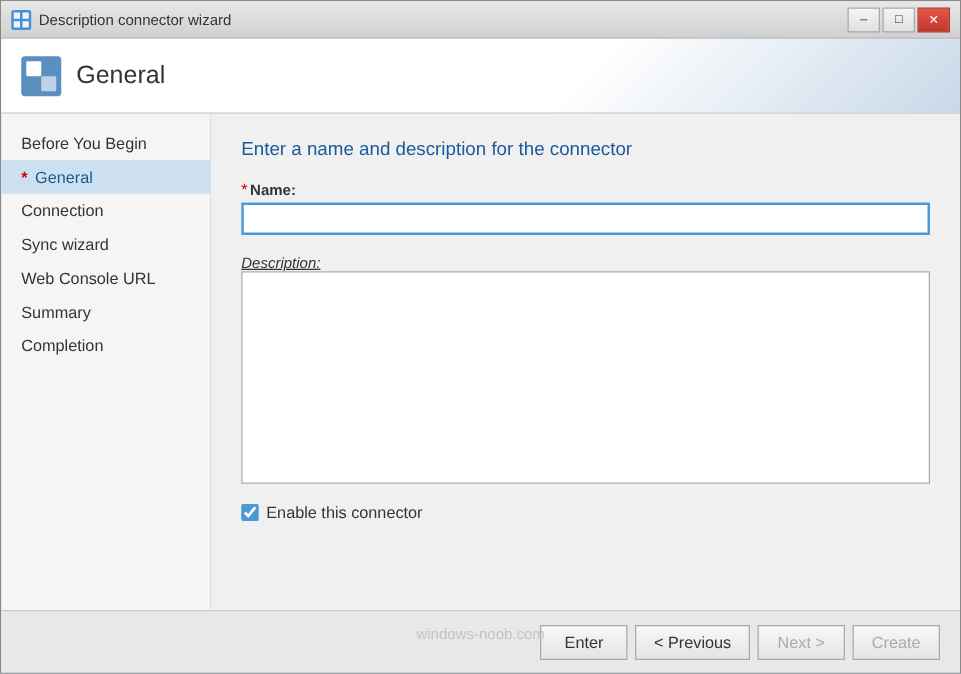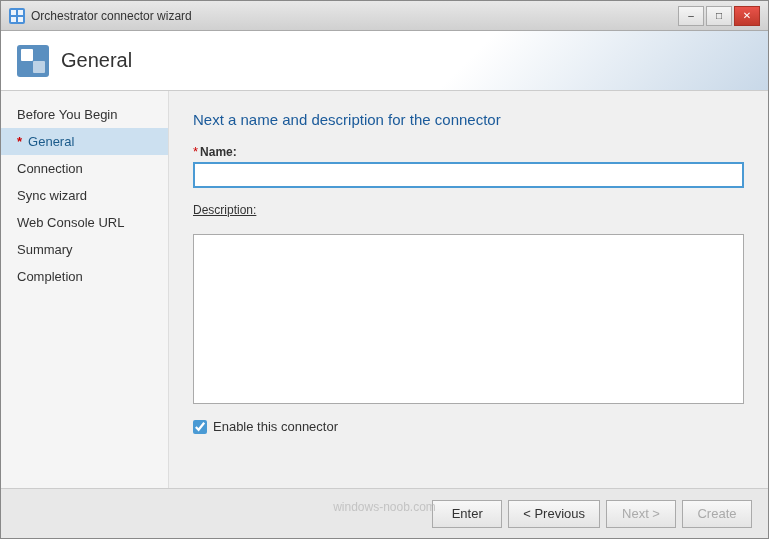--- a/index.html
+++ b/index.html
@@ -267,21 +267,21 @@
   <div class="title-bar">
     <div class="title-bar-left">
       <div class="title-bar-icon">
         <svg width="14" height="14" viewBox="0 0 14 14">
           <rect x="1" y="1" width="5" height="5" fill="white" opacity="0.9"></rect>
           <rect x="8" y="1" width="5" height="5" fill="white" opacity="0.9"></rect>
           <rect x="1" y="8" width="5" height="5" fill="white" opacity="0.9"></rect>
           <rect x="8" y="8" width="5" height="5" fill="white" opacity="0.9"></rect>
         </svg>
       </div>
-      <span class="title-bar-text">Orchestrator connector wizard</span>
+      <span class="title-bar-text">Description connector wizard</span>
     </div>
     <div class="title-bar-buttons">
       <div class="tb-btn">–</div>
       <div class="tb-btn">□</div>
       <div class="tb-btn close-btn">✕</div>
     </div>
   </div>
 
   <div class="header-band">
     <div class="header-icon"></div>
@@ -309,32 +309,32 @@
       </div>
       <div class="sidebar-item">
         <span>Summary</span>
       </div>
       <div class="sidebar-item">
         <span>Completion</span>
       </div>
     </div>
 
     <div class="form-area">
-      <div class="form-title">Next a name and description for the connector</div>
+      <div class="form-title">Enter a name and description for the connector</div>
 
       <div style="margin-bottom: 14px;">
         <div style="display:flex; align-items: center; margin-bottom: 3px;">
           <span style="color:#cc0000; margin-right:2px;">*</span>
           <label class="form-label" style="margin-bottom:0;">Name:</label>
         </div>
         <input type="text" class="text-input" value="" style="">
       </div>
 
       <div>
-        <div style="margin-bottom: 17px;">
+        <div style="margin-bottom: 0; font-style: italic;">
           <span class="desc-label">
             <span class="desc-label-underline">Description:</span>
           </span>
         </div>
         <textarea class="textarea-input" style=""></textarea>
       </div>
 
       <div class="checkbox-row">
         <input type="checkbox" class="checkbox-input" id="enable-connector" checked="" style="">
         <label for="enable-connector" class="checkbox-label">Enable this connector</label>

